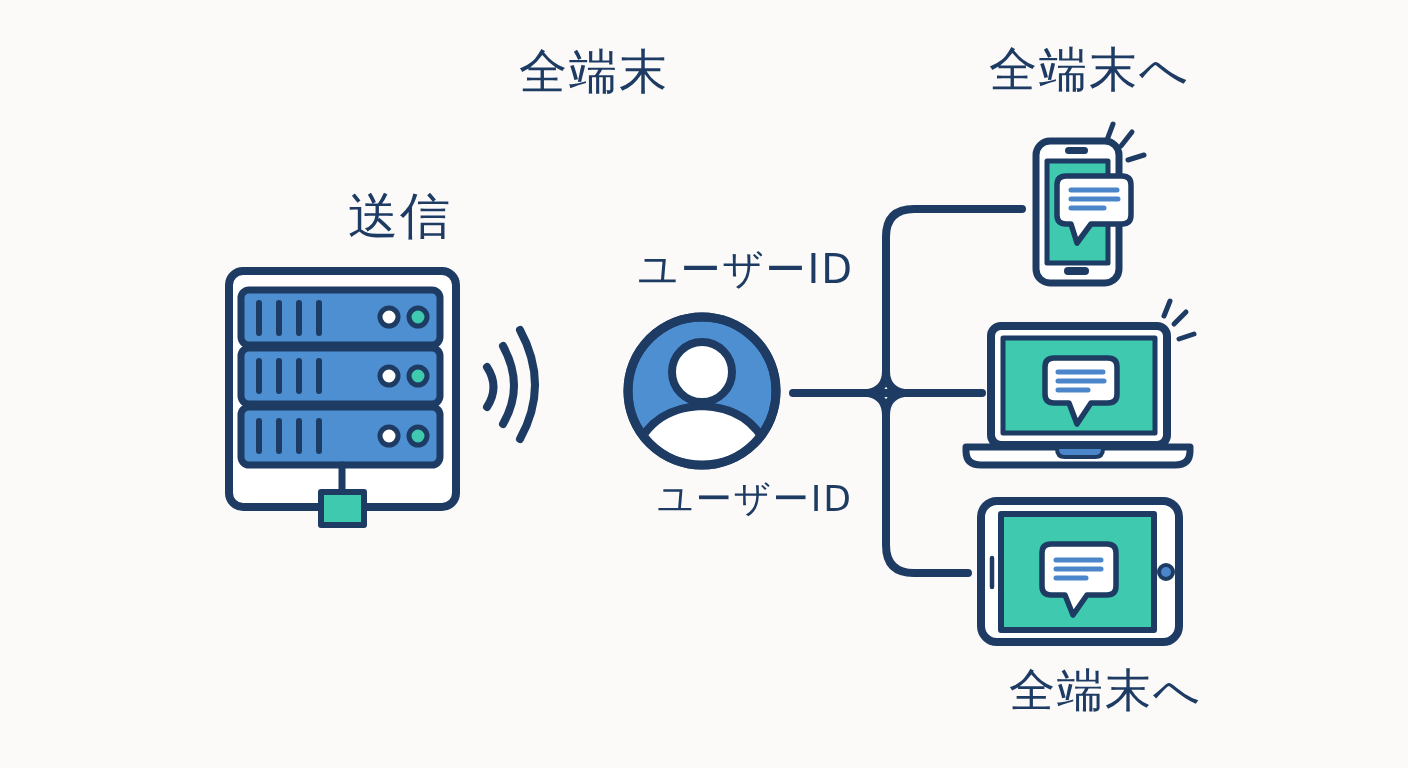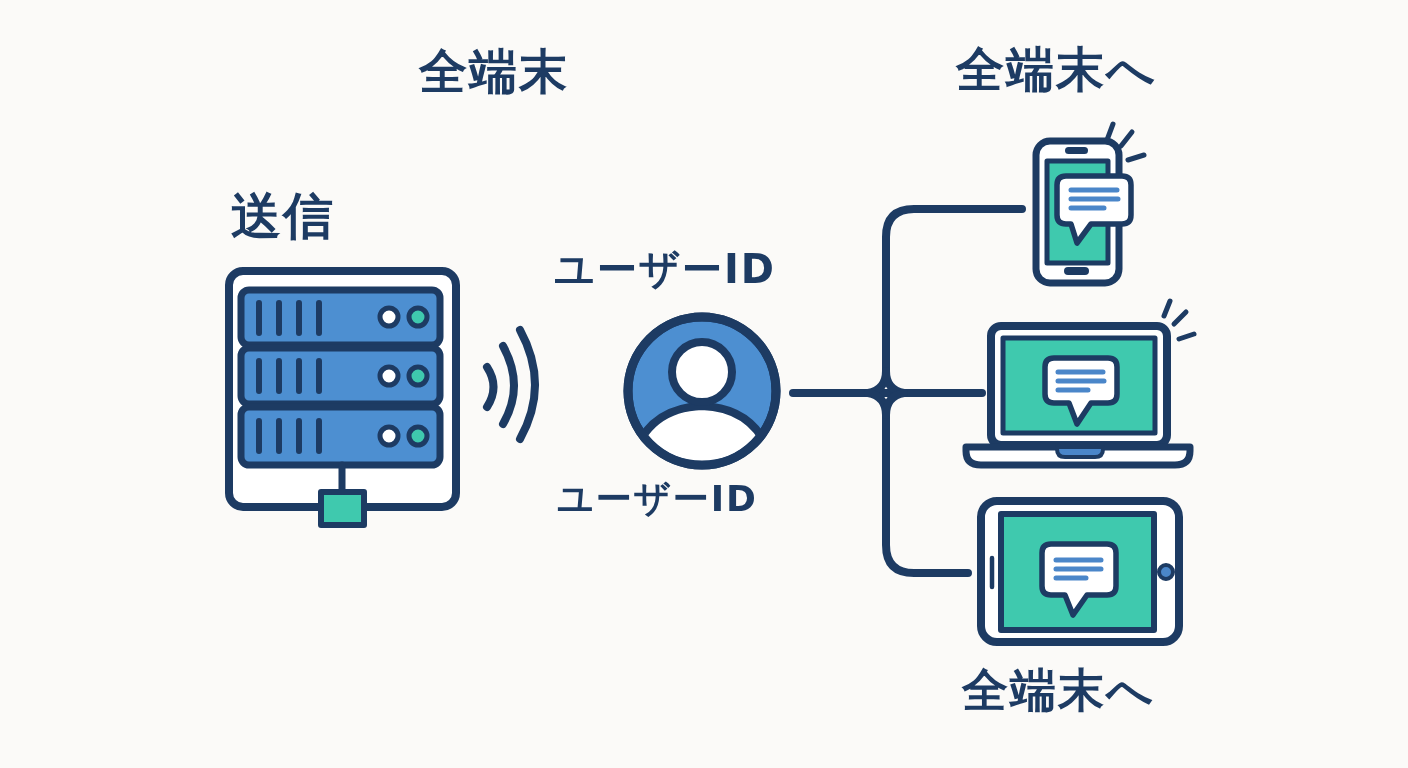--- a/index.html
+++ b/index.html
@@ -5,23 +5,23 @@
   html,body{margin:0;padding:0;}
   body{
     width:1408px;height:768px;overflow:hidden;
     background:#fbfaf8;
     font-family:"DejaVu Sans","Liberation Sans",sans-serif;
   }
   #canvas{position:relative;width:1408px;height:768px;}
   #art{position:absolute;left:0;top:0;}
   .label{
     position:absolute;
-    font-weight:700;
+    font-weight:400;
     color:var(--navy,#1d3b63);
-    text-align:left;
+    text-align:right;
     letter-spacing:2px;
     line-height:1.05;
     white-space:nowrap;
   }
   
   .ln{stroke:var(--navy,#1d3b63);fill:none;stroke-linecap:round;stroke-linejoin:round;}
   .fw{fill:var(--white,#fff);stroke:var(--navy,#1d3b63);stroke-linejoin:round;stroke-linecap:round;}
   .fb{fill:var(--blue,#4d8fd1);stroke:var(--navy,#1d3b63);stroke-linejoin:round;}
   .ft{fill:var(--teal,#3fc9ae);stroke:var(--navy,#1d3b63);stroke-linejoin:round;}
   .fl{fill:var(--line_blue,#4a86c9);stroke:var(--navy,#1d3b63);stroke-linejoin:round;}
@@ -131,21 +131,21 @@
       <circle cx="1166" cy="572" r="7" class="fl" stroke-width="4"></circle>
       <g>
         <path class="fw" stroke-width="5.5" d="M1051 544 H1107 Q1116 544 1116 553 V586 Q1116 595 1107 595 H1087 L1073 615 L1065 595 H1051 Q1042 595 1042 586 V553 Q1042 544 1051 544 Z"></path>
         <path class="lb" stroke-width="5" d="M1056 560 H1101 M1056 569 H1101 M1056 578 H1086"></path>
       </g>
     </g>
   </svg>
 
   <div class="label" style="left:419px;top:46px;width:250px;font-size:48px;">全端末</div>
 
-  <div class="label" style="left:231px;top:190px;width:214px;font-size:50px;">送信</div>
+  <div class="label" style="left:238px;top:190px;width:214px;font-size:50px;">送信</div>
 
   <div class="label" style="left:554px;top:248px;width:300px;font-size:40px;">ユーザーID</div>
 
   <div class="label" style="left:557px;top:480px;width:296px;font-size:36px;">ユーザーID</div>
 
   <div class="label" style="left:956px;top:44px;width:234px;font-size:48px;">全端末へ</div>
 
   <div class="label" style="left:962px;top:666px;width:240px;font-size:46px;">全端末へ</div>
 </div>
 

